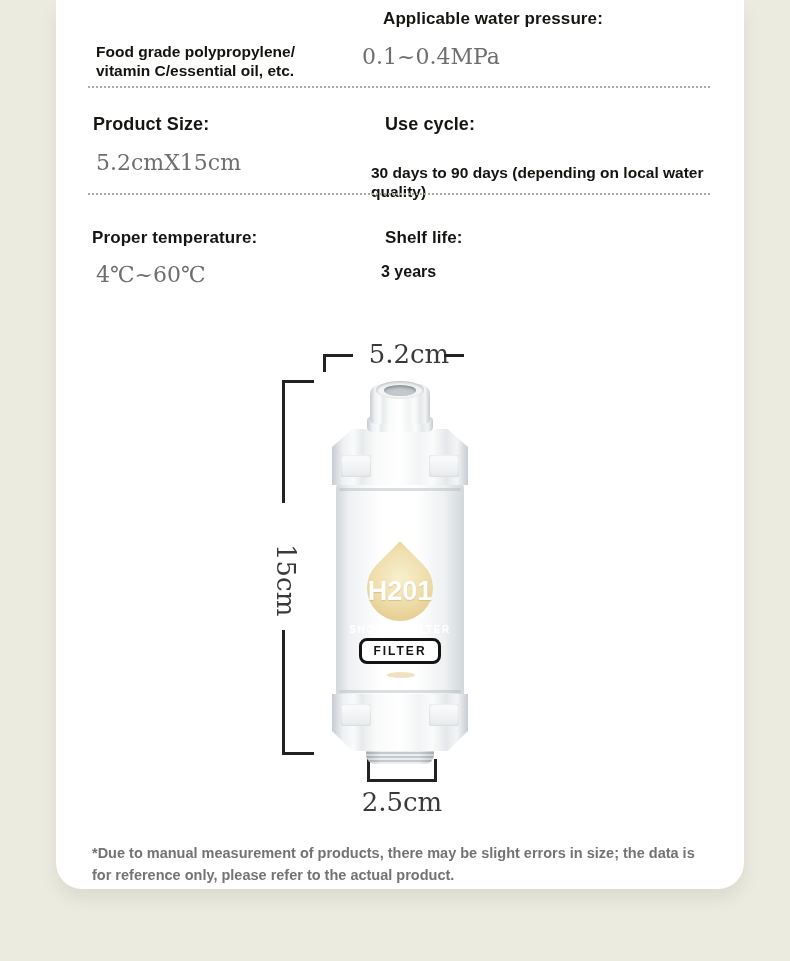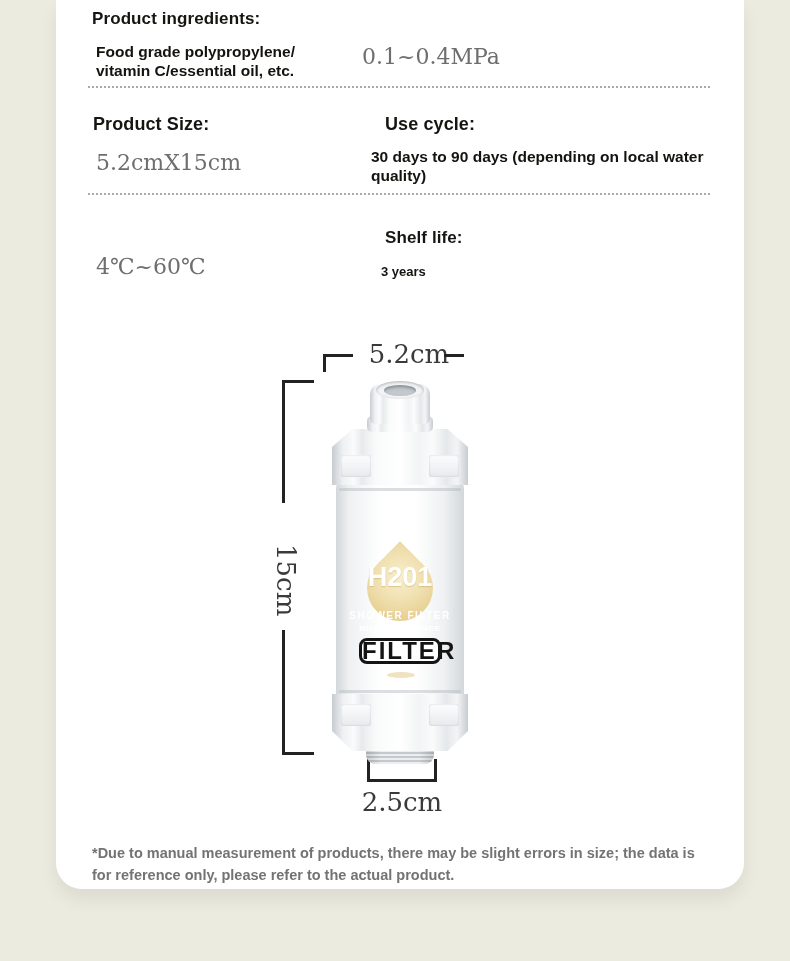--- a/index.html
+++ b/index.html
@@ -100,62 +100,63 @@
     position:absolute; left:311px; top:555px; width:66px; height:66px;
     transform:rotate(45deg); border-radius:0 50% 50% 50%;
     background:radial-gradient(circle at 38% 38%, #f8efcd 0%, #f0e0b0 42%, #e8d095 72%, #e3c88b 100%);
     z-index:6;
   }
   .drop-text {
     position:absolute; left:284px; top:545px; width:120px; text-align:center;
     z-index:7; color:#FFFFFF;
   }
   .drop-model {
-    margin-top:17px; font-size:27px; font-weight:700; line-height:30px;
+    margin-top:31px; font-size:27px; font-weight:700; line-height:30px;
     text-shadow:0 1px 1px rgba(205,175,110,0.6);
   }
   .drop-type { font-size:10px; font-weight:700; letter-spacing:1.5px; margin-top:18px; }
   .drop-frag { font-size:8px; font-weight:700; letter-spacing:0.6px; margin-top:3px; }
   .filter-badge {
     position:absolute; left:303px; top:638px; width:76px; height:20px;
     border:3px solid #141414; border-radius:8px;
     background:rgba(255,255,255,0.92);
-    font-size:24px; font-weight:700; letter-spacing:2px; color:#141414;
+    font-size:12px; font-weight:700; letter-spacing:2px; color:#141414;
     text-align:center; line-height:20px; z-index:7;
   }
   .gold-glint {
     position:absolute; left:331px; top:672px; width:28px; height:6px;
     border-radius:50%; background:#E8D3A0; opacity:0.65; z-index:6;
   }
   
   .footnote {
     position:absolute; left:36px; top:842px; width:624px;
     font-size:14.5px; font-weight:700; color:#737373; line-height:22px;
   }
 </style>
 </head>
 <body>
 
 <div class="page">
   <div class="card">
 
-    <div class="spec-label" style="left:36px; top:9px;">Product ingredients:</div>
     <div class="val-bold" style="left:40px; top:42px; width:240px;">Food grade polypropylene/ vitamin C/essential oil, etc.</div>
+    <div class="spec-label" style="left:327px; top:9px;">Applicable water pressure:</div>
     <div class="val-serif" style="left:306px; top:44px;">0.1~0.4MPa</div>
     <div class="divider" style="top:86px;"></div>
 
     <div class="spec-label" style="left:37px; top:114px; font-size:18px;">Product Size:</div>
     <div class="val-serif" style="left:40px; top:150px;">5.2cmX15cm</div>
     <div class="spec-label" style="left:329px; top:114px; font-size:18px;">Use cycle:</div>
-    <div class="val-bold" style="left:315px; top:147px; width:340px;">30 days to 90 days (depending on local water quality)</div>
+    <div class="val-bold" style="left:315px; top:163px; width:340px;">30 days to 90 days (depending on local water quality)</div>
     <div class="divider" style="top:193px;"></div>
 
-    <div class="val-serif" style="left:40px; top:254px;">4℃~60℃</div>
+    <div class="spec-label" style="left:36px; top:228px;">Proper temperature:</div>
+    <div class="val-serif" style="left:40px; top:262px;">4℃~60℃</div>
     <div class="spec-label" style="left:329px; top:228px;text-align:center;">Shelf life:</div>
-    <div class="val-bold" style="left:325px; top:262px; font-size:13px;">3 years</div>
+    <div class="val-bold" style="left:325px; top:262px; font-size:16px;">3 years</div>
 
     <div class="dim-label" style="left:306px; top:340px; width:94px;">5.2cm</div>
     <div class="dimline" style="left:267px; top:354px; width:30px; height:3px;"></div>
     <div class="dimline" style="left:267px; top:354px; width:3px; height:18px;"></div>
     <div class="dimline" style="left:388px; top:354px; width:20px; height:3px;"></div>
 
     <div class="dimline" style="left:226px; top:380px; width:32px; height:3px;"></div>
     <div class="dimline" style="left:226px; top:380px; width:3px; height:123px;"></div>
     <div class="dim-label-v" style="left:212px; top:524px; width:36px;">15cm</div>
     <div class="dimline" style="left:226px; top:630px; width:3px; height:125px;"></div>

